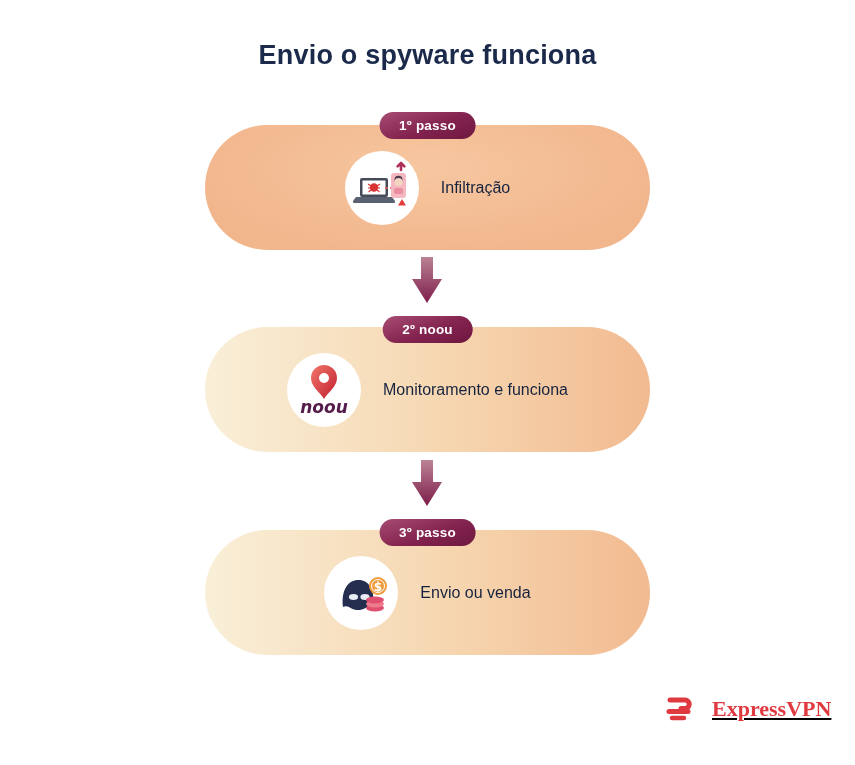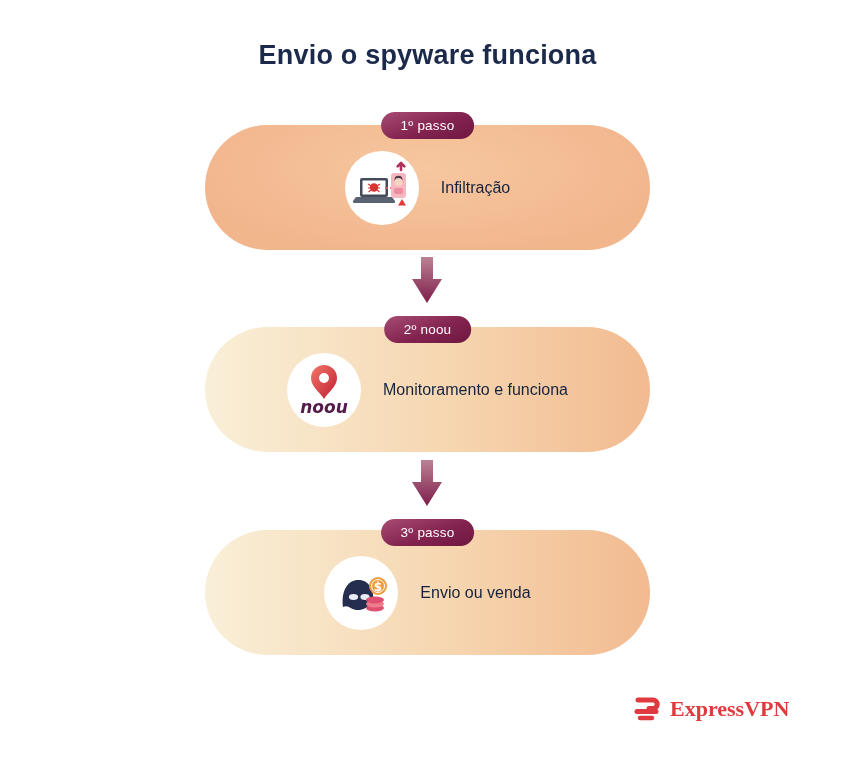--- a/index.html
+++ b/index.html
@@ -7,29 +7,29 @@
         font-family:"Liberation Sans",sans-serif;}
   .title{position:absolute;top:40px;left:0;width:100%;text-align:center;
          font-size:27px;font-weight:700;color:#1b2a4a;letter-spacing:.2px;}
   .card{position:absolute;left:205px;width:445px;height:125px;border-radius:64px;
         display:flex;align-items:center;justify-content:center;gap:22px;}
   .card1{top:125px;background:radial-gradient(ellipse at 50% 35%,#f6c7a0 0%,#f2b68d 75%);}
   .card2{top:327px;background:linear-gradient(90deg,#f9efd8 0%,#f6d6b0 55%,#f2ba90 100%);}
   .card3{top:530px;background:linear-gradient(90deg,#f9efd8 0%,#f6d6b0 55%,#f2ba90 100%);}
   .badge{position:absolute;left:50%;transform:translateX(-50%);height:27px;padding:0 20px;
          border-radius:14px;display:flex;align-items:center;justify-content:center;
-         color:#ffffff;font-size:13.5px;font-weight:400;letter-spacing:.2px;z-index:3;
+         color:#ffffff;font-size:13.5px;font-weight:700;letter-spacing:.2px;z-index:3;
          background:linear-gradient(160deg,#a84d74 0%,#83234f 55%,#6e1840 100%);}
   .badge1{top:112px;}.badge2{top:316px;}.badge3{top:519px;}
   .icon-circle{width:74px;height:74px;border-radius:50%;background:#ffffff;flex:0 0 auto;
                display:flex;align-items:center;justify-content:center;overflow:hidden;}
   .card-label{font-size:16px;color:#16233f;white-space:nowrap;}
   .arrow{position:absolute;left:412px;width:30px;height:46px;}
   .arrow1{top:257px;}.arrow2{top:460px;}
-  .brand{position:absolute;left:633px;top:696px;display:flex;align-items:center;gap:9px;}
+  .brand{position:absolute;left:665px;top:696px;display:flex;align-items:center;gap:19px;text-decoration:underline;}
   .brand-text{font-family:"Liberation Serif",serif;font-weight:700;font-size:22px;color:#e03a41;}
 </style>
 </head>
 <body>
 
 <div class="page">
 
   <div class="title">Envio o spyware funciona</div>
 
   <div class="badge badge1">

